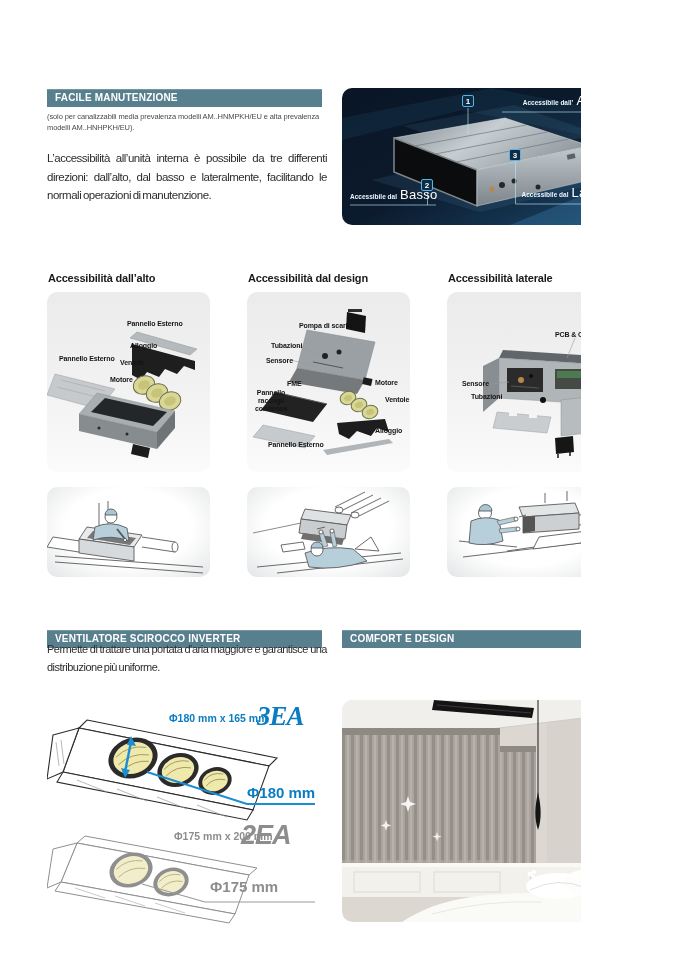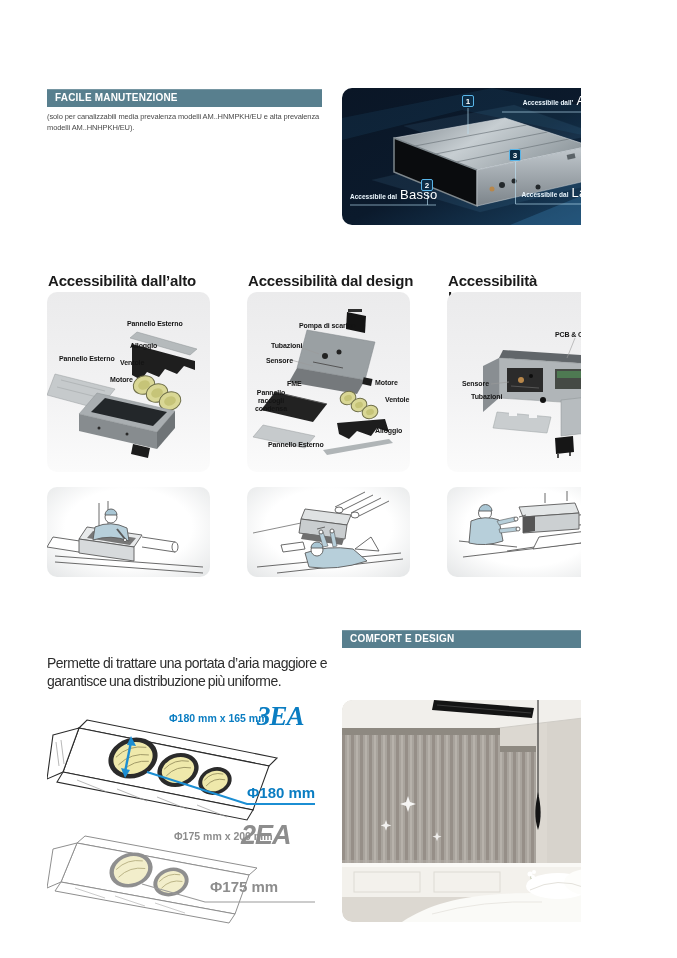--- a/index.html
+++ b/index.html
@@ -31,34 +31,34 @@
   .flabel .big { font-size:13px; letter-spacing:.3px; }
 
   
   .ribbon { position:absolute; left:650px; top:118px; width:22px; height:144px;
             background:#6f96a3; clip-path:polygon(0 0,100% 0,100% 100%,0 85%); }
   .ribbon span { position:absolute; left:50%; top:8px; transform:translateX(-50%) rotate(180deg);
                  writing-mode:vertical-rl; color:#fff; font-size:7.5px; font-weight:bold;
                  letter-spacing:.8px; white-space:nowrap; }
 
   
-  .colhead { position:absolute; top:272px; font-size:15px; font-weight:bold; color:#1a1a1a;
+  .colhead { position:absolute; top:272px; font-size:11px; font-weight:bold; color:#1a1a1a;
              letter-spacing:-.2px; }
   .dbox { position:absolute; top:292px; width:163px; height:180px; border-radius:10px;
           background:linear-gradient(180deg,#ebebec 0%,#f2f2f3 55%,#fbfbfb 100%); overflow:hidden; }
   .dbox svg { position:absolute; inset:0; }
   .dlabel { position:absolute; font-size:7px; font-weight:bold; color:#141414;
             line-height:8px; white-space:nowrap; letter-spacing:-.1px; }
   .dlabel.wrap { white-space:normal; width:40px; text-align:center; }
 
   .tbox { position:absolute; top:487px; width:163px; height:90px; border-radius:10px;
           background:radial-gradient(ellipse at 50% 45%, #ffffff 55%, #e3e5e6 100%); overflow:hidden; }
   .tbox svg { position:absolute; inset:0; }
 
-  .body2 { position:absolute; top:654px; font-size:14px; color:#2d2d2d; line-height:18px;
+  .body2 { position:absolute; top:640px; font-size:11px; color:#2d2d2d; line-height:18px;
            letter-spacing:-.5px; word-spacing:-1px; }
 
   
   .fanblock { position:absolute; left:47px; width:285px; }
   .fanblock svg { position:absolute; inset:0; }
   .fan-size { position:absolute; font-size:10.5px; font-weight:bold; white-space:nowrap; }
   .fan-qty  { position:absolute; font-size:27px; font-weight:bold; font-style:italic;
               letter-spacing:-1px; white-space:nowrap; }
   .fan-dia  { position:absolute; font-size:15px; font-weight:bold; white-space:nowrap; }
   .blue { color:#0a7dc2; }
@@ -71,20 +71,21 @@
 </style>
 </head>
 <body>
 
 <div class="page">
 
   <div class="bar" style="left:47px; top:89px; width:275px;">
     <span>FACILE MANUTENZIONE</span>
   </div>
   <p class="note">(solo per canalizzabili media prevalenza modelli AM..HNMPKH/EU e alta prevalenza modelli AM..HNHPKH/EU).</p>
+  <p class="lead">L’accessibilità all’unità interna è possibile da tre differenti direzioni: dall’alto, dal basso e lateralmente, facilitando le normali operazioni di manutenzione.</p>
 
   <div class="feature">
     <svg viewBox="0 0 278 137">
       <defs>
         <linearGradient id="fbg" x1="0" y1="0" x2="1" y2="1">
           <stop offset="0" stop-color="#0a1626"></stop>
             <stop offset="0.5" stop-color="#0b1a2c"></stop>
             <stop offset="1" stop-color="#1b4668"></stop>
         </linearGradient>
         <linearGradient id="ftop" x1="0" y1="0" x2="1" y2="0.4">
@@ -327,20 +328,23 @@
       <path d="M32,24 a6.5,6.5 0 0 1 13,0 z" fill="#a9c6d4"></path>
       <path d="M24,34 Q38,28 52,33 L56,54 Q38,60 22,56 Z" fill="#b7cfda"></path>
       <polygon points="50,34 68,30 69,34 52,38" fill="#b7cfda" stroke-width="0.6"></polygon>
       <polygon points="52,42 70,40 70,44 53,46" fill="#b7cfda" stroke-width="0.6"></polygon>
       <circle cx="69" cy="32" r="2" fill="#fff"></circle>
         <circle cx="71" cy="42" r="2" fill="#fff"></circle>
       <line x1="72" y1="30" x2="79" y2="28"></line>
     </svg>
   </div>
 
+  <div class="bar" style="left:47px; top:630px; width:275px;">
+    <span>VENTILATORE SCIROCCO INVERTER</span>
+  </div>
   <div class="bar" style="left:342px; top:630px; width:275px;">
     <span>COMFORT E DESIGN</span>
   </div>
   <p class="body2" style="left:47px; width:280px; text-align:justify;">Permette di trattare una portata d’aria maggiore e garantisce una distribuzione più uniforme.</p>
 
   <div class="fanblock" style="top:700px; height:122px;">
     <svg viewBox="0 0 285 122">
       <g fill="#ffffff" stroke="#2b2b2b" stroke-width="1.1">
         <polygon points="40,20 230,58 222,66 32,28"></polygon>
         <polygon points="32,28 222,66 206,110 16,72"></polygon>

